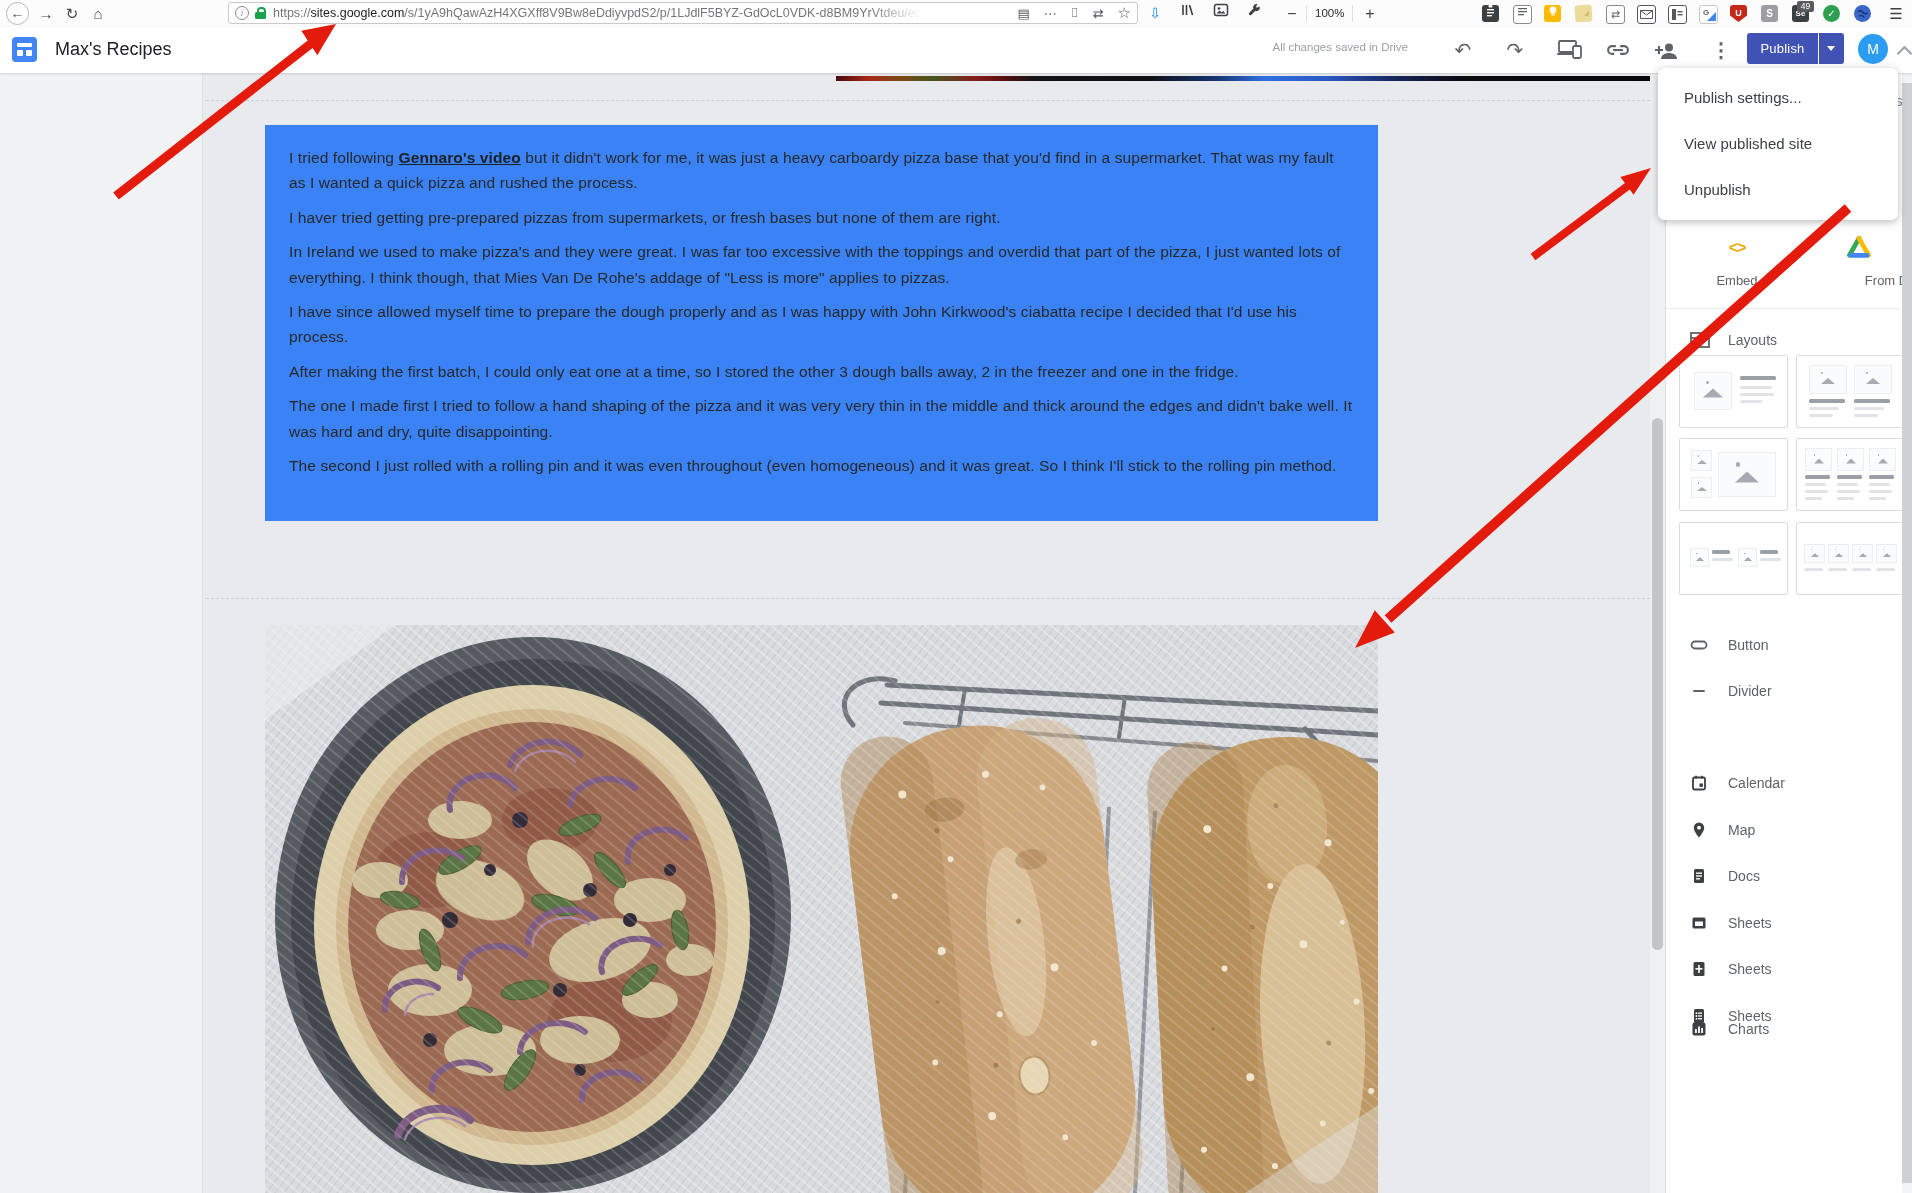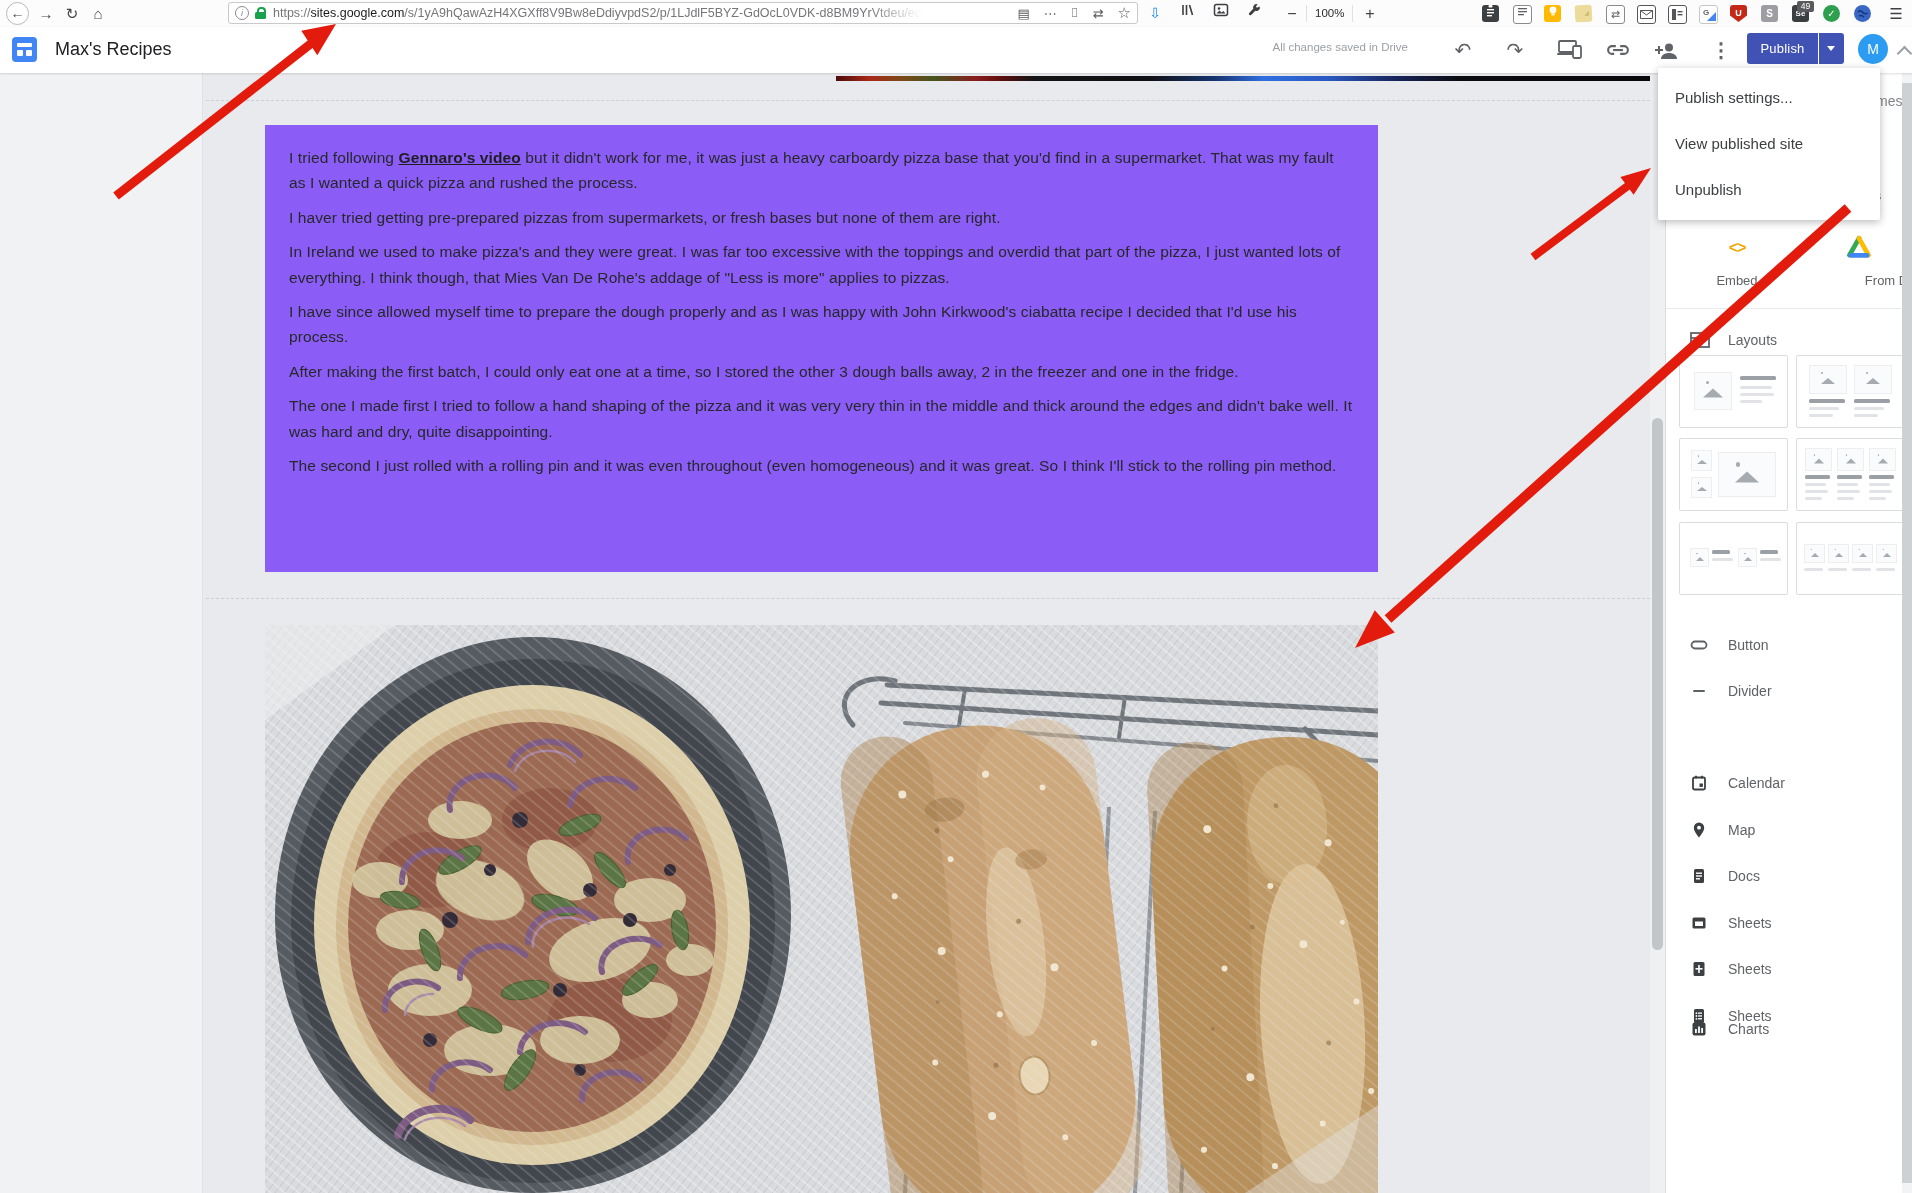--- a/index.html
+++ b/index.html
@@ -34,21 +34,21 @@
   #publish-btn{left:1747px;top:6px;width:71px;height:31px;background:#4053b4;border-radius:3px 0 0 3px;color:#fff;font-size:13px;font-weight:500;line-height:31px;text-align:center;letter-spacing:.2px;}
   #publish-arrow{left:1819px;top:6px;width:25px;height:31px;background:#4053b4;border-radius:0 3px 3px 0;}
   #publish-arrow b{position:absolute;left:8px;top:13px;width:0;height:0;border-left:4.5px solid transparent;border-right:4.5px solid transparent;border-top:5px solid #fff;}
   #avatar{left:1858px;top:7px;width:30px;height:30px;border-radius:50%;background:#2b9cf2;color:#fff;font-size:14px;line-height:30px;text-align:center;font-weight:500;}
   #header-caret{left:1899px;top:21px;width:9px;height:9px;border-top:2px solid #9aa0a6;border-right:2px solid #9aa0a6;transform:rotate(-45deg);}
   
   #left-strip{left:0;top:73px;width:202px;height:1120px;background:#f0f2f4;border-right:1px solid #dfe2e5;}
   #canvas{left:203px;top:73px;width:1455px;height:1120px;background:#e8eaed;}
   #rainbow{left:633px;top:3px;width:822px;height:5px;background:linear-gradient(90deg,#4a0c0c 0%,#a82818 4%,#7a4a16 8%,#46541e 12%,#8a1d1d 17%,#600f0f 20%,#141414 24%,#101014 38%,#16336e 46%,#2f6fe0 52%,#2b57c0 60%,#17255c 68%,#0b0b10 76%,#09090c 100%);}
   .dotline{left:3px;width:1449px;border-top:1px dashed #ccd0d3;height:0;}
-  #textbox{left:62px;top:52px;width:1113px;height:447px;background:#8b5cf6;box-sizing:border-box;padding:20px 24px;}
+  #textbox{left:62px;top:52px;width:1113px;height:396px;background:#3b82f6;box-sizing:border-box;padding:20px 24px;}
   #textbox p{margin:0 0 9px;font-size:15.5px;line-height:25.4px;color:#26282b;letter-spacing:.1px;}
   #textbox p:last-child{margin-bottom:0;}
   #textbox .doclink{font-weight:bold;text-decoration:underline;color:#1d1f21;}
   #recipe-photo{left:62px;top:552px;width:1113px;height:568px;}
   
   #canvas-scroll{left:1650px;top:73px;width:15px;height:1120px;background:#eef0f2;}
   #canvas-thumb{left:1652px;top:418px;width:11px;height:532px;background:#c3c6c9;border-radius:6px;}
   
   #sidebar{left:1665px;top:73px;width:247px;height:1120px;background:#fff;border-left:1px solid #dadce0;box-sizing:border-box;}
   #tab-themes{position:absolute;left:186px;top:20px;font-size:14px;color:#80868b;}
@@ -63,21 +63,21 @@
   .ph::before{content:"";position:absolute;left:50%;top:56%;transform:translate(-50%,-50%);width:0;height:0;border-left:.42em solid transparent;border-right:.42em solid transparent;border-bottom:.38em solid #a5abb1;}
   .ph::after{content:"";position:absolute;left:30%;top:22%;width:.14em;height:.14em;border-radius:50%;background:#a5abb1;}
   .ln{position:absolute;height:3px;background:#e1e3e6;border-radius:1.5px;}
   .ln.dark{background:#9aa0a6;height:4px;}
   .ins-row{position:absolute;left:0;width:235px;height:40px;}
   .ins-row svg{position:absolute;left:24px;top:11px;}
   .ins-label{position:absolute;left:62px;top:12px;font-size:14px;color:#5f6368;}
   #sb-scroll{position:absolute;right:0;top:0;width:10px;height:1120px;background:#f1f3f4;}
   #sb-thumb{position:absolute;right:0;top:10px;width:10px;height:1100px;background:#cdd1d4;}
   
-  #publish-menu{left:1658px;top:68px;width:222px;background:#fff;border-radius:2px;box-shadow:0 2px 8px rgba(0,0,0,.28);padding:7px 0;z-index:40;}
+  #publish-menu{left:1658px;top:68px;width:222px;background:#fff;border-radius:7px;box-shadow:0 2px 8px rgba(0,0,0,.28);padding:7px 9px;z-index:40;}
   .menu-item{height:46px;line-height:46px;padding-left:17px;font-size:15px;color:#3c4043;}
   
   #arrows{left:0;top:0;width:1912px;height:1193px;z-index:60;pointer-events:none;}
 </style>
 </head>
 <body>
 
 <div id="page">
 
   <div id="browser-bar" class="abs">

